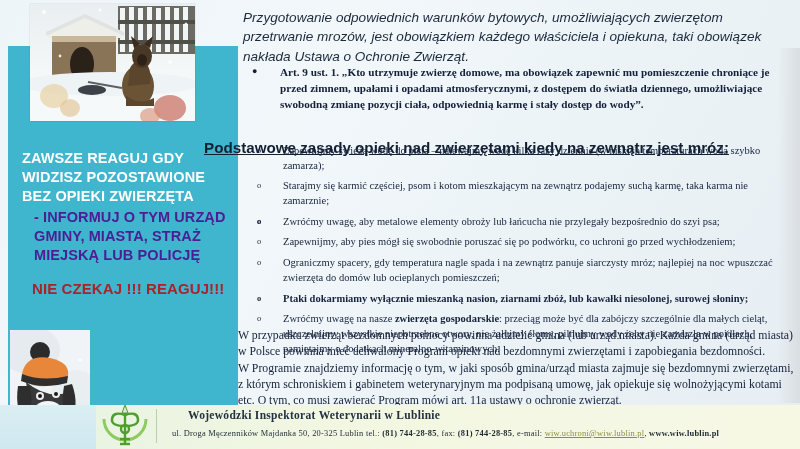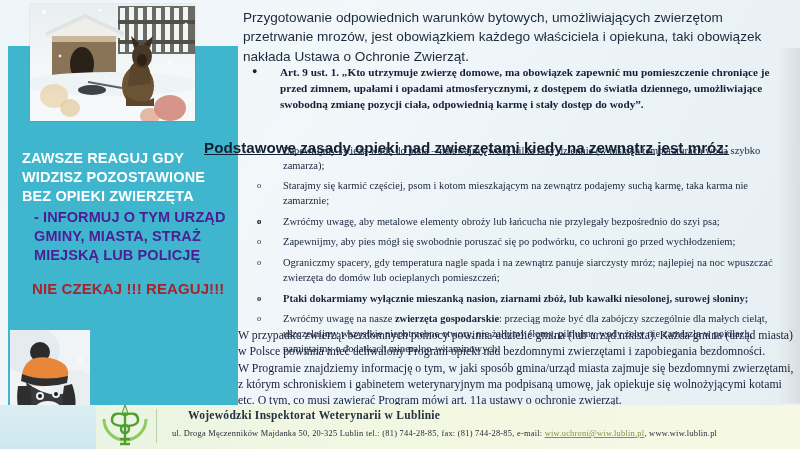--- a/index.html
+++ b/index.html
@@ -94,20 +94,21 @@
   
   .intro {
     position: absolute;
     left: 243px;
     top: 8px;
     width: 545px;
     font-size: 13.6px;
     line-height: 1.42;
     color: #1b2a3d;
     font-weight: 500;
+    font-style: italic;
   }
   .law-bullet {
     position: absolute;
     left: 252px;
     top: 64px;
     width: 540px;
     font-family: "Liberation Serif", serif;
     font-size: 11.2px;
     line-height: 1.43;
     color: #14203a;
@@ -217,21 +218,21 @@
   .footer-contact {
     position: absolute;
     left: 172px;
     top: 429px;
     font-family: "Liberation Serif", serif;
     font-size: 8.4px;
     color: #1d2733;
     letter-spacing: 0.25px;
     white-space: nowrap;
   }
-  .footer-contact .b { font-weight: normal; }
+  .footer-contact .b { font-weight: bold; }
   .footer-contact .mail {
     color: #8a8f3c;
     text-decoration: underline;
   }
 </style>
 </head>
 <body>
 
 <div id="poster">
 

